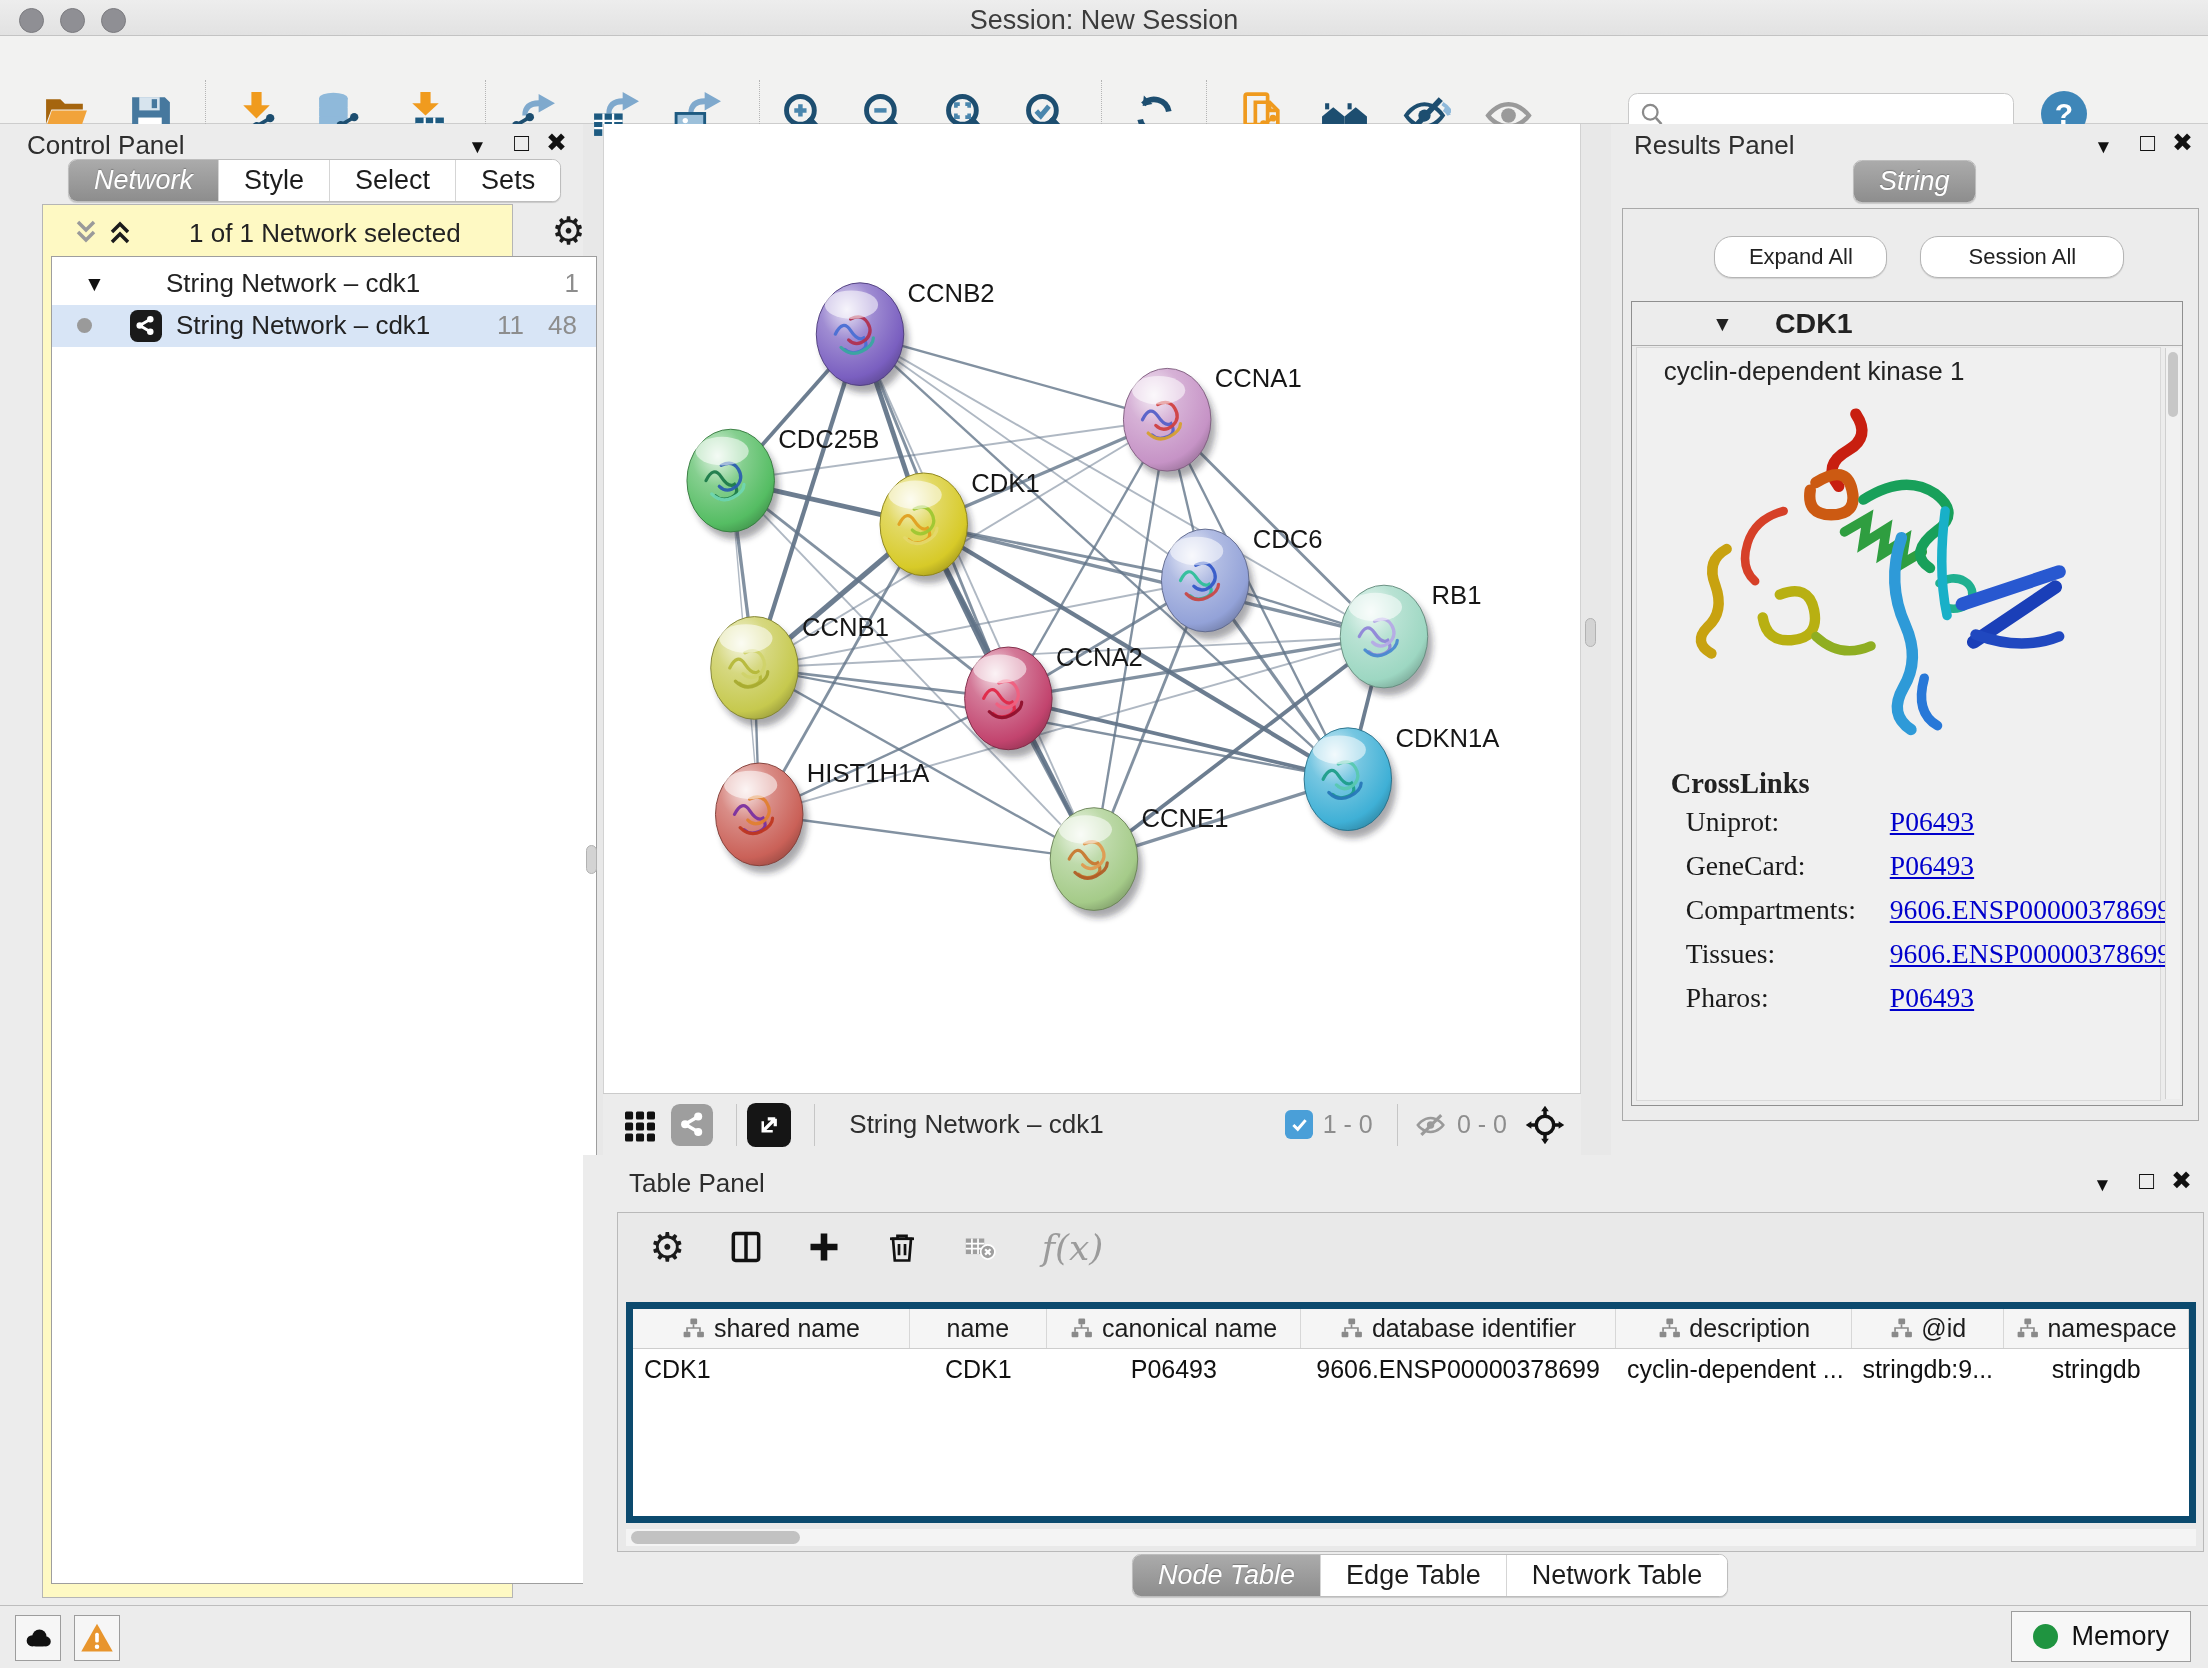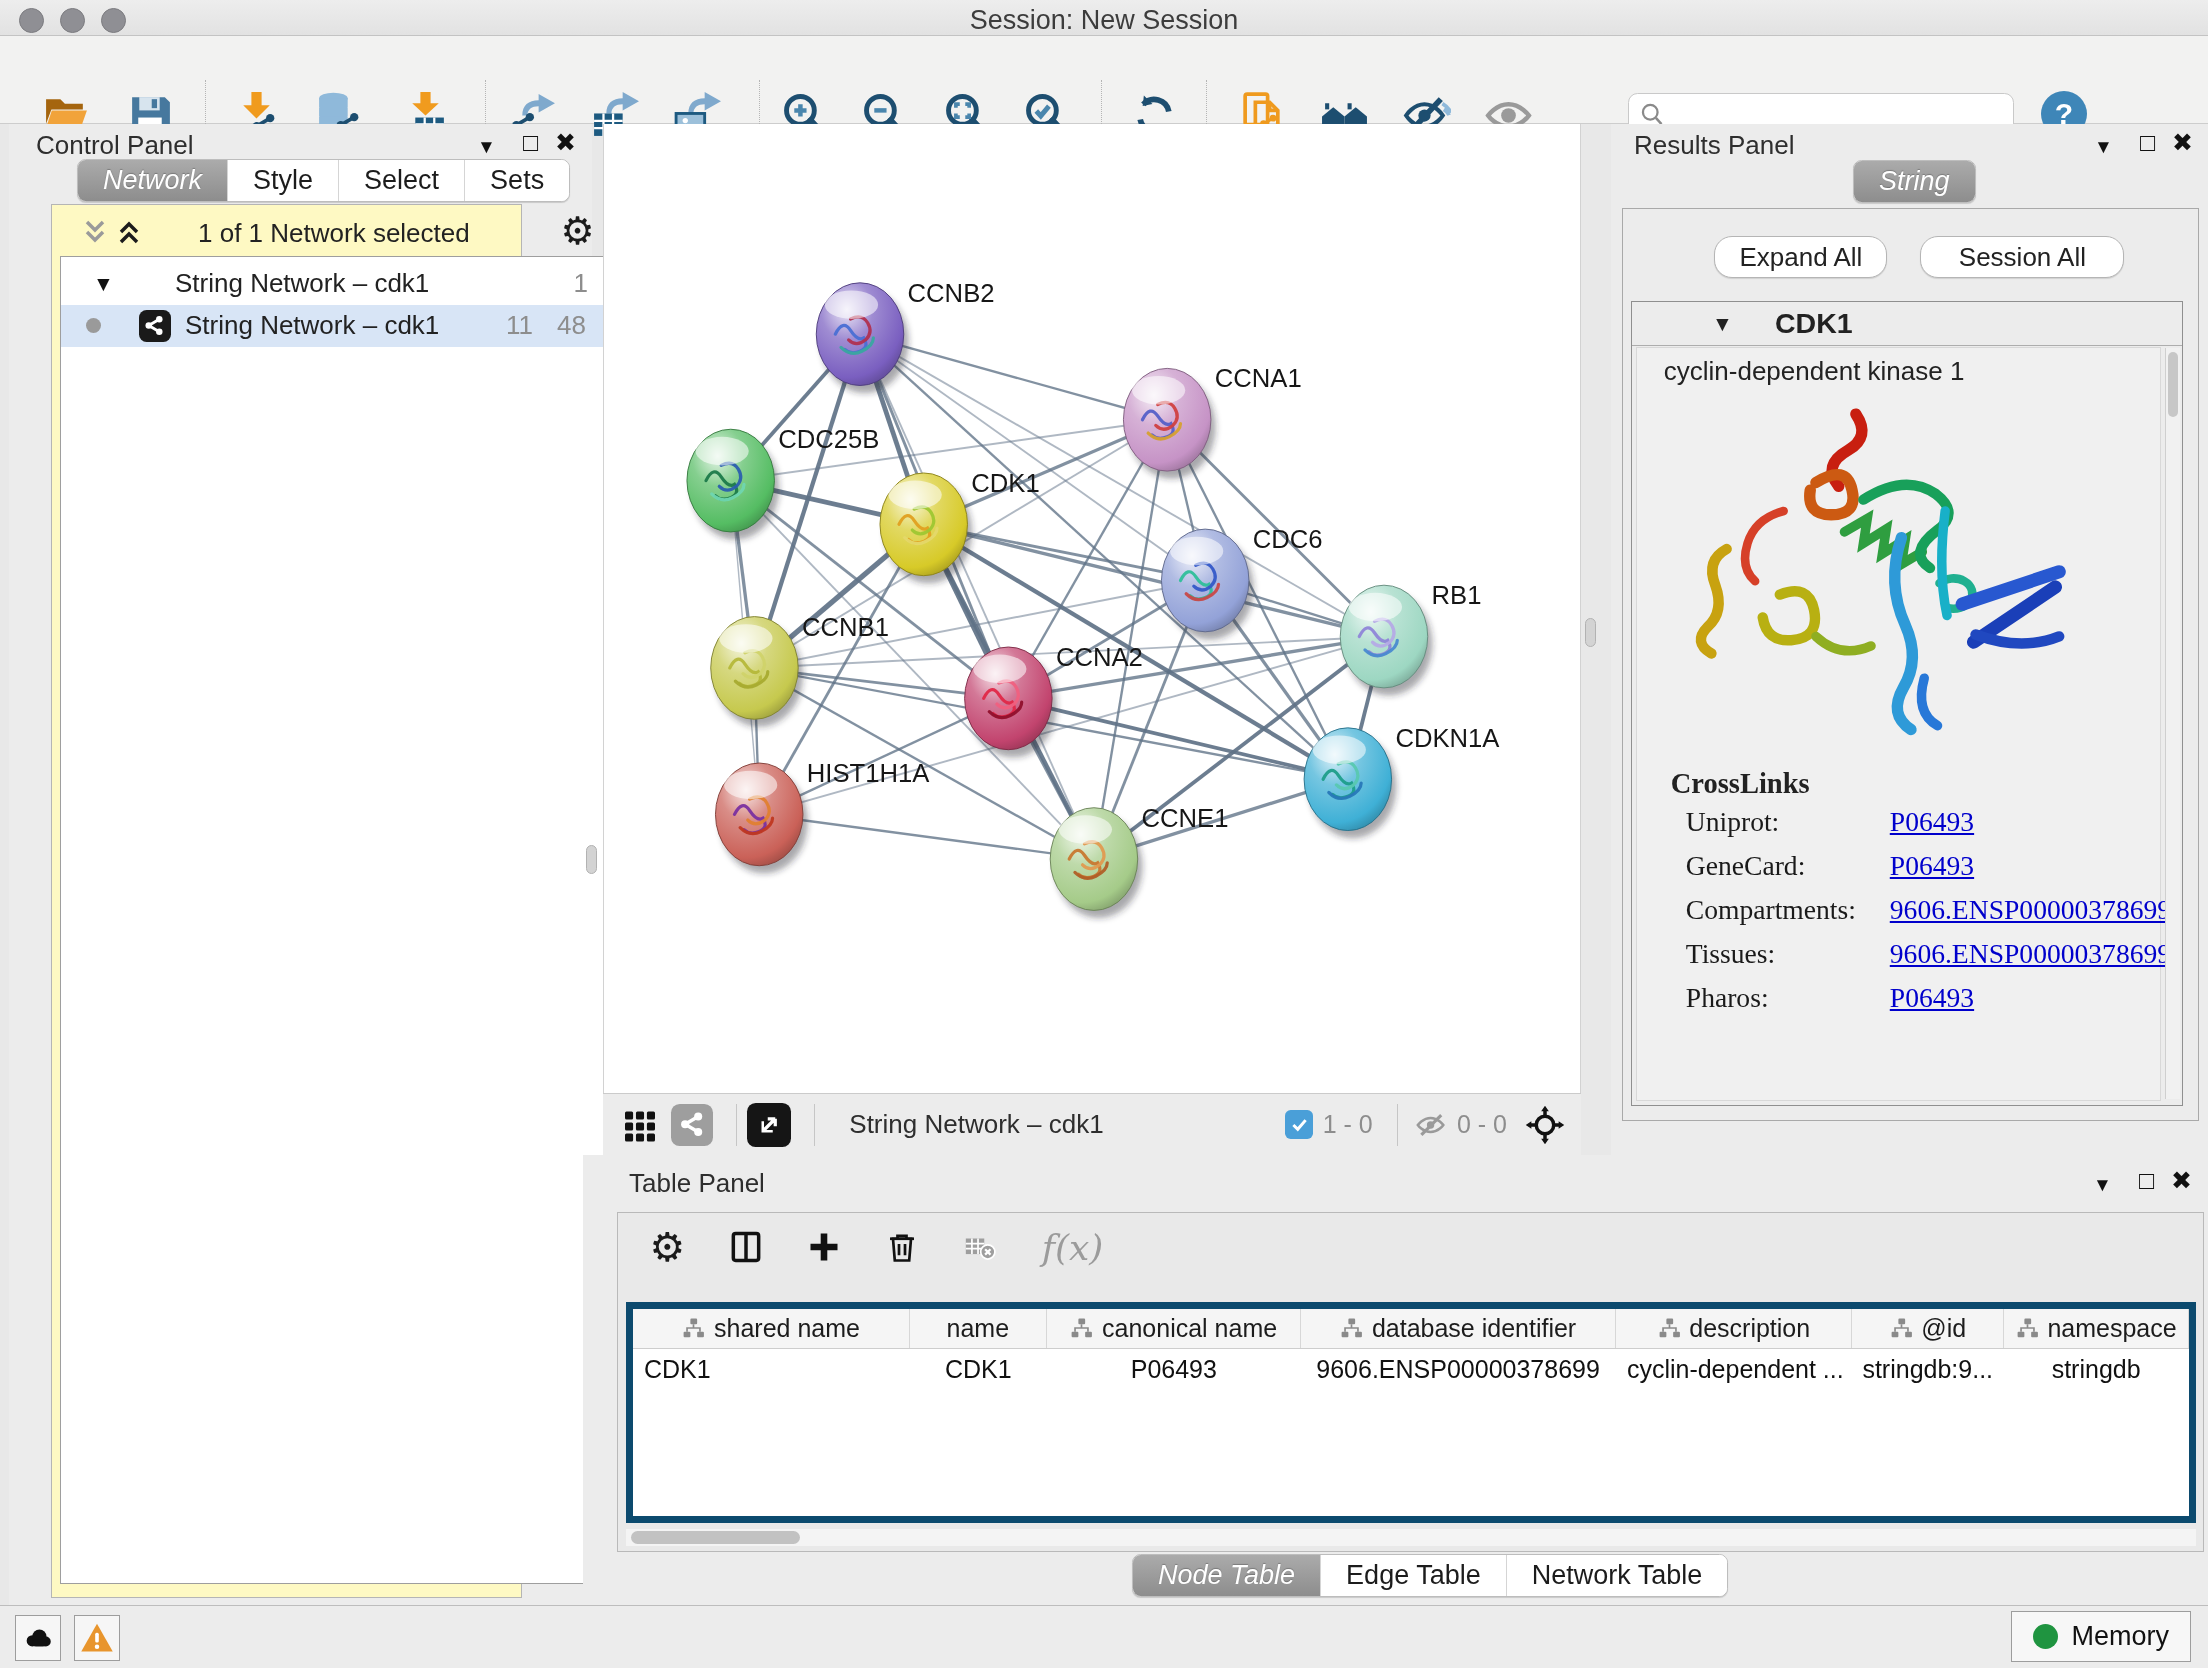--- a/index.html
+++ b/index.html
@@ -30,41 +30,41 @@
   
   .panel-title{font-size:26px;color:#2e2e2e;}
   .panel-hicon{position:absolute;font-size:25px;color:#111;line-height:25px;}
   .seg{position:absolute;display:flex;border:1px solid #bdbdbd;border-radius:8.6px;overflow:hidden;background:#fff;
        box-shadow:0 1px 1px rgba(0,0,0,0.15);}
   .seg .segi{padding:4.8px 25px;font-size:27px;color:#1c1c1c;background:#fff;border-left:1px solid #d5d5d5;white-space:nowrap;}
   .seg .segi:first-child{border-left:none;}
   .seg .segi.active{background:linear-gradient(#ababab,#8d8d8d);color:#fff;text-shadow:0 -1px 1px rgba(0,0,0,0.25);font-style:italic;}
 
   
-  .cpanel{left:9px;top:124px;width:583px;height:1482px;background:#ececec;}
+  .cpanel{left:0;top:124px;width:583px;height:1482px;background:#ececec;}
   .cpbox{position:absolute;left:11.4px;top:80px;width:471px;height:1394px;border:1px solid #b5b5b5;background:#fef9c3;margin-left:31px;}
   .treebox{position:absolute;left:7.6px;top:51px;width:546px;height:1328px;background:#fff;border:1px solid #9e9e9e;}
   .treerow{position:relative;width:100%;height:42px;font-size:26px;display:flex;align-items:center;}
   .treerow.sel{background:#d8e5f6;}
   .tcount{position:absolute;color:#8d8d8d;}
   .badge{width:32px;height:32px;background:#1a1a1a;border-radius:7.6px;display:flex;align-items:center;justify-content:center;}
   .badge svg{width:23px;height:23px;}
 
   
   .canvas{left:603px;top:124px;width:978px;height:969px;background:#fff;border-left:1px solid #d2d2d2;border-right:1px solid #d2d2d2;}
   .netfooter{left:603px;top:1093px;width:978px;height:62px;background:#ececec;border-top:1px solid #cbcbcb;
              display:flex;align-items:center;}
   .nfbtn{display:flex;align-items:center;justify-content:center;}
   .nfsep{width:0;height:42px;border-left:1px solid #c6c6c6;margin:0 9.5px;}
   .grippy{position:absolute;background:#d3d3d3;border:1px solid #b2b2b2;border-radius:7.6px;}
 
   
   .rpanel{left:1611px;top:124px;width:597px;height:1031px;background:#ececec;}
   .rbox{position:absolute;left:11.4px;top:84px;width:577px;height:913px;border:1px solid #a9a9a9;background:#ececec;}
-  .btn{position:absolute;background:#fff;border:1px solid #b5b5b5;border-radius:18px;font-size:26px;
+  .btn{position:absolute;background:#fff;border:1px solid #b5b5b5;border-radius:18px;font-size:22px;
        display:flex;align-items:center;justify-content:center;box-shadow:0 1px 1px rgba(0,0,0,0.12);}
   .groupbox{position:absolute;left:7.6px;top:92px;width:552px;height:805px;border:1px solid #8f8f8f;background:#ececec;}
   .generow{position:relative;height:44px;border-bottom:1px solid #adadad;display:flex;align-items:center;}
   .genecontent{position:absolute;left:3.8px;top:45px;right:21px;bottom:3.8px;background:#f0f0f0;border:1px solid #d8d8d8;padding-left:7px;}
   .serif{font-family:"Liberation Serif","DejaVu Serif",serif;}
   .xlrow{position:relative;height:44px;font-size:27.6px;}
   .xlrow .xlabel{position:absolute;left:49px;color:#1a1a1a;}
   .xlrow .xval{position:absolute;left:253px;color:#0000cc;text-decoration:underline;}
   .vscroll{position:absolute;right:1.9px;top:46px;bottom:5.7px;width:15px;background:#f1f1f1;border-left:1px solid #cfcfcf;}
   .vthumb{position:absolute;left:1.9px;top:3.8px;width:10.5px;height:65px;background:#c7c7c7;border-radius:5.7px;}

